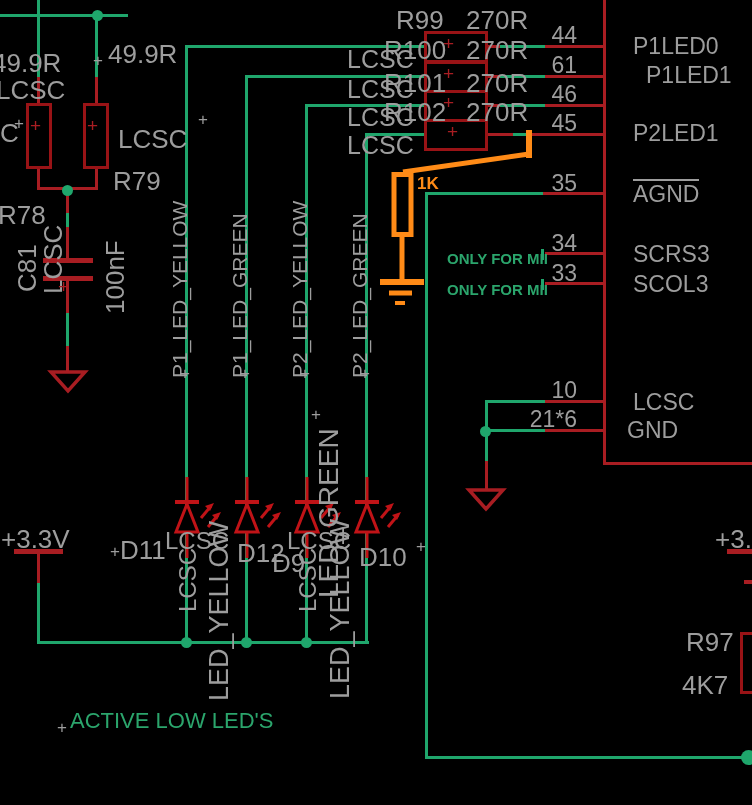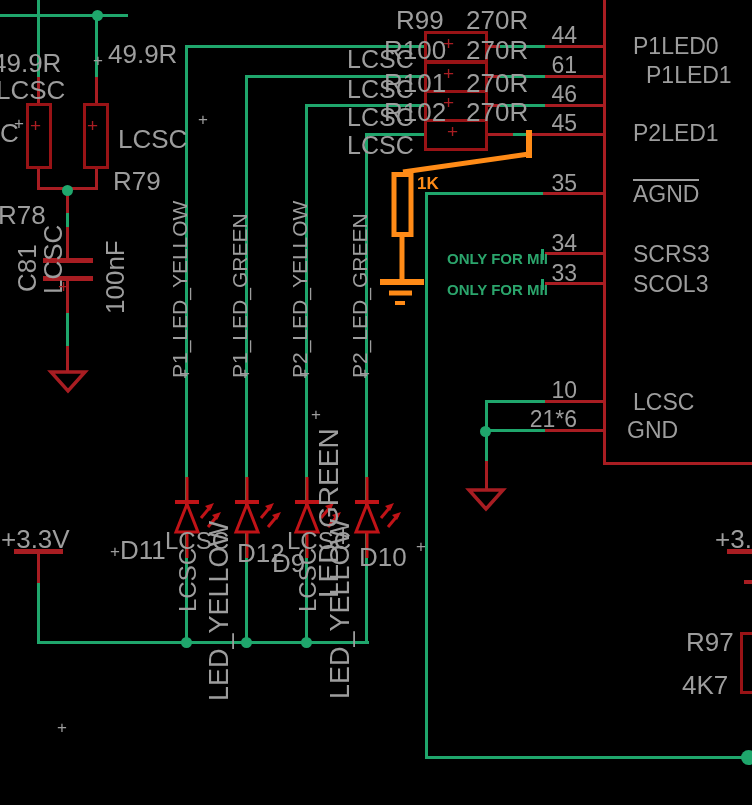--- a/index.html
+++ b/index.html
@@ -214,20 +214,21 @@
   <div class="t f23" style="left:646px;top:64px">P1LED1</div>
   <div class="t f23" style="left:633px;top:122px">P2LED1</div>
   <div class="t f23" style="left:633px;top:179px"><span class="ovl">AGND</span></div>
   <div class="t f23" style="left:633px;top:243px">SCRS3</div>
   <div class="t f23" style="left:633px;top:273px">SCOL3</div>
   <div class="t f23" style="left:633px;top:391px">LCSC</div>
   <div class="t f23" style="left:627px;top:419px">GND</div>
 
   <div class="t f15 gtxt" style="left:447px;top:251px">ONLY FOR MII</div>
   <div class="t f15 gtxt" style="left:447px;top:282px">ONLY FOR MII</div>
+  <div class="t f22 gtxt" style="left:70px;top:710px">ACTIVE LOW LED'S</div>
 
   <div class="t f26" style="left:1px;top:526px">+3.3V</div>
   <div class="t f26" style="left:715px;top:526px">+3.3V</div>
   <div class="t f26" style="left:686px;top:629px">R97</div>
   <div class="t f26" style="left:682px;top:672px">4K7</div>
   <div class="t f17 otxt" style="left:417px;top:175px">1K</div>
 
   <div class="t f26" style="left:-8px;top:50px">49.9R</div>
   <div class="t f26" style="left:-4px;top:77px">LCSC</div>
   <div class="t f26" style="left:0;top:120px">C</div>

